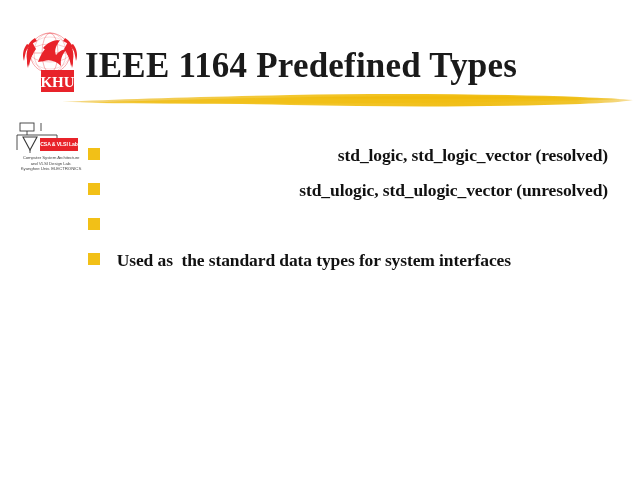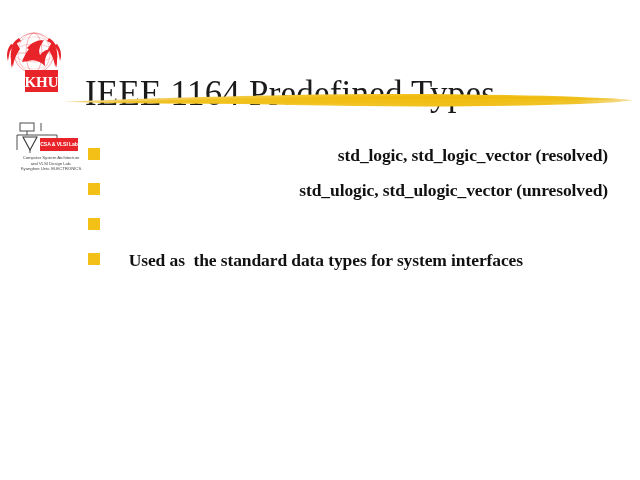--- a/index.html
+++ b/index.html
@@ -14,40 +14,39 @@
     position: relative;
     width: 640px;
     height: 480px;
     background: #ffffff;
     overflow: hidden;
   }
 
   
   #khu-logo {
     position: absolute;
-    left: 0;
+    left: 16px;
     top: 28px;
     width: 70px;
     height: 68px;
   }
   #khu-logo svg { display: block; }
 
   
   #slide-title {
     position: absolute;
     left: 85px;
     top: 46px;
     width: 520px;
     font-size: 35px;
-    font-weight: normal;
+    font-weight: bold;
     color: #1a1a1a;
     letter-spacing: 0.2px;
     line-height: 40px;
     white-space: nowrap;
-    margin-top: 28px;
   }
 
   
   #title-underline {
     position: absolute;
     left: 60px;
     top: 86px;
     width: 575px;
     height: 26px;
   }
@@ -118,21 +117,21 @@
     display: block;
     font-size: 17.5px;
     font-weight: bold;
     color: #111111;
     line-height: 30px;
     letter-spacing: -0.1px;
     white-space: pre-wrap;
     text-align: right;
   }
   .bullet-row.wrap { min-height: 60px; }
-  .bullet-row.wrap .bullet-text { max-width: 400px; margin-left: 12px; }
+  .bullet-row.wrap .bullet-text { max-width: 400px; }
 </style>
 </head>
 <body>
 
 <div id="slide">
 
   <div id="khu-logo">
     <svg width="70" height="68" viewBox="0 0 70 68" xmlns="http://www.w3.org/2000/svg">
 
       <circle cx="34" cy="25" r="20" fill="none" stroke="#e8232a" stroke-width="0.7" opacity="0.55"></circle>

